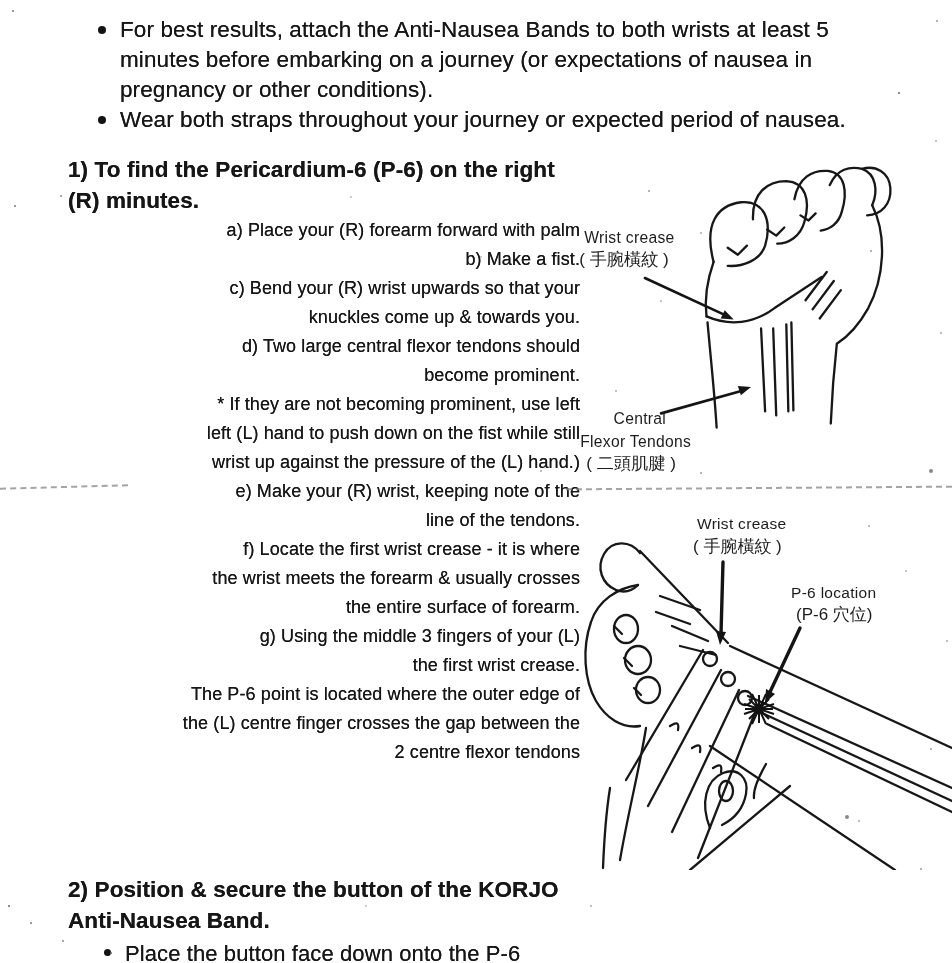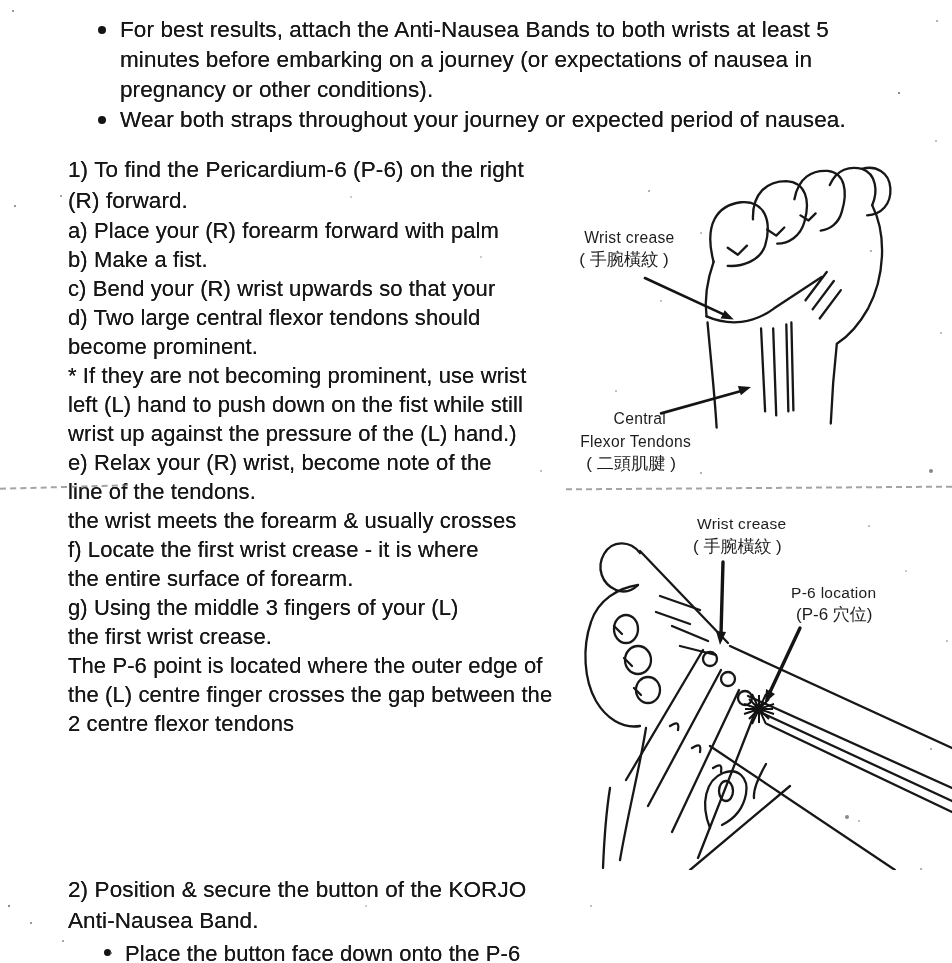--- a/index.html
+++ b/index.html
@@ -13,22 +13,22 @@
   .ink{ text-shadow:0 0 .6px rgba(10,10,10,.85); letter-spacing:.1px; }
   
   .intro{position:absolute;left:98px;top:8px;width:800px;font-size:22.5px;line-height:30px;margin-top:7px;}
   .bullet-item{display:flex;align-items:flex-start;}
   .bullet-item .dot{
     flex:0 0 auto;width:8px;height:8px;border-radius:50%;background:#141414;
     margin:11px 14px 0 0;
   }
   
   .col{position:absolute;left:68px;top:154px;width:512px;}
-  .h1l{font-size:22.5px;line-height:31px;font-weight:normal;white-space:nowrap;}
-  .bl-line{font-size:22px;line-height:29px;white-space:nowrap;}
+  .h1l{font-size:22.5px;line-height:31px;font-weight:bold;white-space:nowrap;}
+  .bl-line{font-size:18px;line-height:29px;white-space:nowrap;text-align:right;}
   .sec2{position:absolute;left:68px;top:874px;width:600px;}
   .sec2 .bullet-item{margin-left:36px;margin-top:3px;font-size:22px;line-height:29px;}
   .sec2 .bullet-item .dot{margin-top:10px;width:7px;height:7px;}
   
   .fig{position:absolute;}
   .fig1{left:556px;top:158px;width:396px;height:335px;}
   .fig2{left:560px;top:498px;width:392px;height:372px;}
   .fig text{fill:#1c1c1c;}
   .lab-en{font-size:15.5px;letter-spacing:.3px;}
   .lab-zh{font-size:17px;}
@@ -72,34 +72,35 @@
     <div class="bullet-item">
       <span class="dot"></span>
       <div>
         <div>Wear both straps throughout your journey or expected period of nausea.</div>
       </div>
     </div>
   </div>
 
   <div class="col ink">
     <div class="h1l">1) To find the Pericardium-6 (P-6) on the right</div>
-    <div class="h1l">(R) forward.</div>
+    <div class="h1l">(R) minutes.</div>
 
     <div class="bl-line">a) Place your (R) forearm forward with palm</div>
     <div class="bl-line">b) Make a fist.</div>
     <div class="bl-line">c) Bend your (R) wrist upwards so that your</div>
+    <div class="bl-line">knuckles come up &amp; towards you.</div>
     <div class="bl-line">d) Two large central flexor tendons should</div>
     <div class="bl-line">become prominent.</div>
-    <div class="bl-line">* If they are not becoming prominent, use wrist</div>
+    <div class="bl-line">* If they are not becoming prominent, use left</div>
     <div class="bl-line">left (L) hand to push down on the fist while still</div>
     <div class="bl-line">wrist up against the pressure of the (L) hand.)</div>
-    <div class="bl-line">e) Relax your (R) wrist, become note of the</div>
+    <div class="bl-line">e) Make your (R) wrist, keeping note of the</div>
     <div class="bl-line">line of the tendons.</div>
+    <div class="bl-line">f) Locate the first wrist crease - it is where</div>
     <div class="bl-line">the wrist meets the forearm &amp;  usually crosses</div>
-    <div class="bl-line">f) Locate the first wrist crease - it is where</div>
     <div class="bl-line">the entire surface of forearm.</div>
     <div class="bl-line">g) Using the middle 3 fingers of your (L)</div>
     <div class="bl-line">the first wrist crease.</div>
     <div class="bl-line">The P-6 point is located where the outer edge of</div>
     <div class="bl-line">the (L) centre finger crosses the gap between the</div>
     <div class="bl-line">2 centre flexor tendons</div>
   </div>
 
   <svg class="fig fig1" viewBox="0 0 392 330" aria-hidden="true">
     <g class="art">

